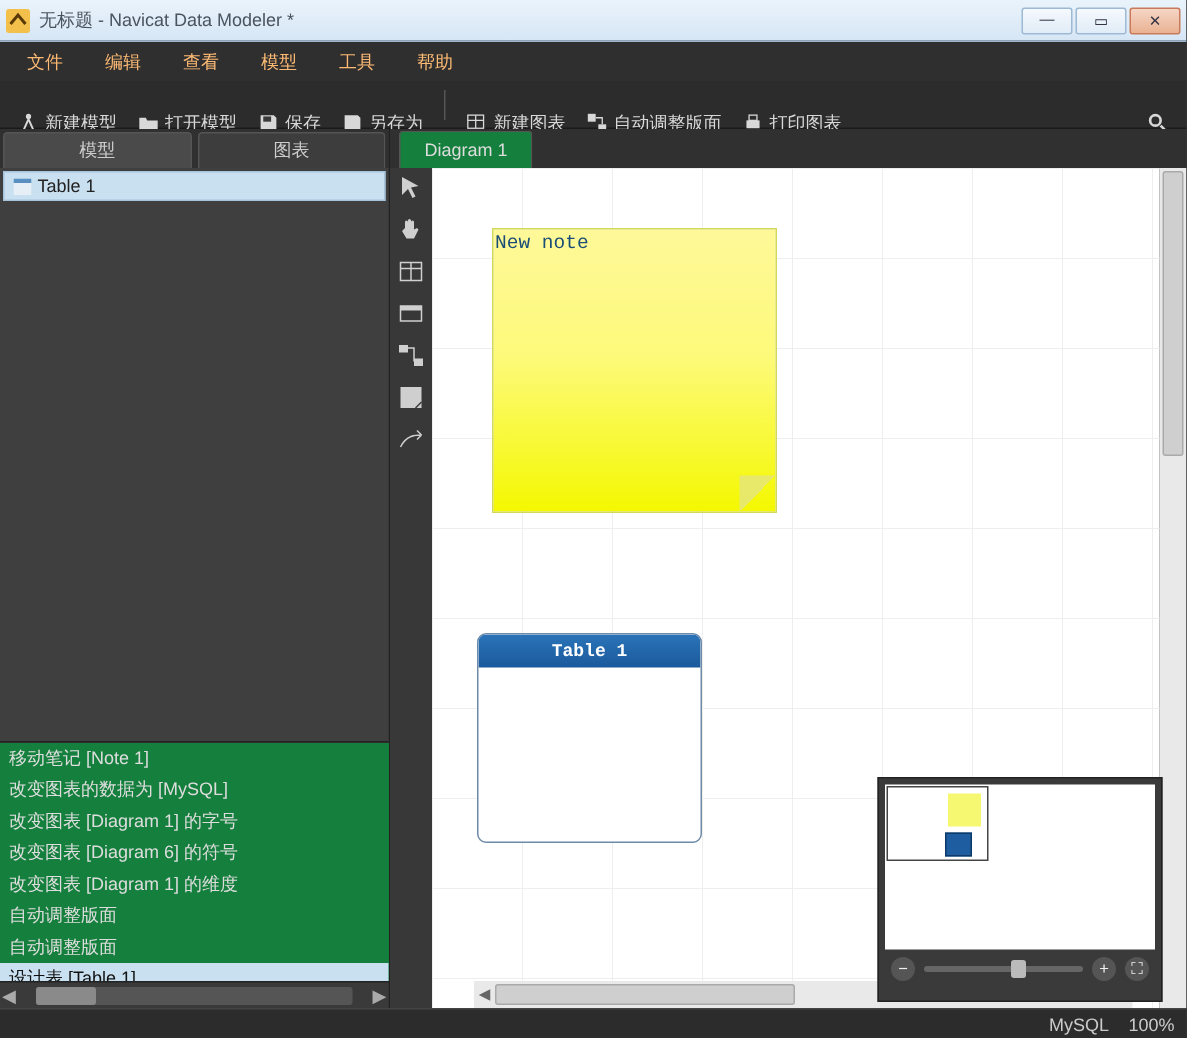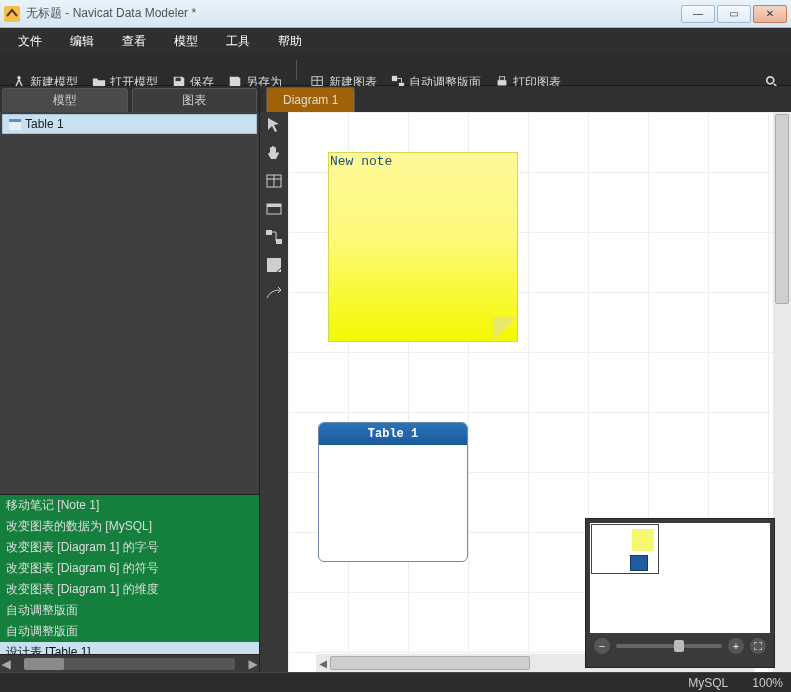--- a/index.html
+++ b/index.html
@@ -33,21 +33,21 @@
   font-size: 10px; color: #334;
 }
 .win-controls .btn.close { background: linear-gradient(#f5d6c6,#e9b292); border-color:#c87a5a; }
 
 
 .menubar {
   height: 26px;
   background: #2f2f2f;
   display: flex;
   align-items: center;
-  color: #ffffff;
+  color: #fdba74;
   padding: 0 4px;
 }
 .menubar .menu-item { padding: 4px 14px; cursor: default; }
 
 
 .toolbar {
   height: 32px;
   background: #2c2c2c;
   border-bottom: 1px solid #1a1a1a;
   display: flex;
@@ -132,21 +132,21 @@
 .canvas-tabs {
   height: 26px;
   display:flex;
   background:#303030;
   align-items:flex-end;
   padding-left:6px;
 }
 .canvas-tabs .ctab {
   padding: 5px 16px;
   color:#ddd;
-  background:#a16207;
+  background:#15803d;
   border:1px solid #555; border-bottom:none;
   border-radius:3px 3px 0 0;
 }
 .canvas-wrap { flex:1; display:flex; }
 .tool-vbar {
   width: 28px;
   background:#383838;
   display:flex;
   flex-direction:column;
   align-items:center;
@@ -240,21 +240,21 @@
 
 
 .statusbar {
   height:20px;
   background:#2c2c2c;
   color:#ccc;
   display:flex;
   align-items:center;
   justify-content:flex-end;
   padding:0 8px;
-  gap:24px;
+  gap:13px;
   border-top:1px solid #444;
 }
 </style>
 </head>
 <body>
 
 <div class="titlebar">
   <svg class="app-icon" viewBox="0 0 16 16">
       <rect width="16" height="16" fill="#f3c14b" rx="2"></rect>
       <path d="M3 10 L8 4 L13 10" stroke="#5a3a09" fill="none" stroke-width="2"></path>

